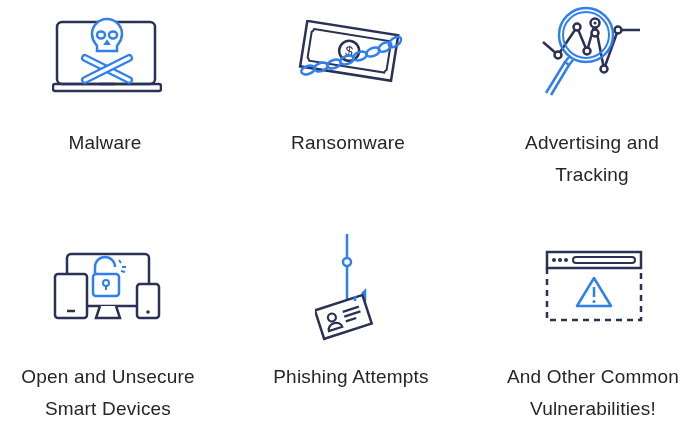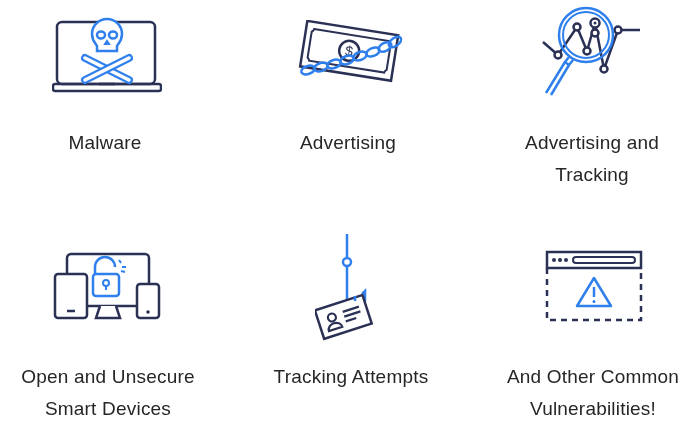--- a/index.html
+++ b/index.html
@@ -44,21 +44,21 @@
       <ellipse cx="26" cy="47" rx="7" ry="4" transform="rotate(-18 26 47)"></ellipse>
       <ellipse cx="39" cy="44" rx="7" ry="4" transform="rotate(-18 39 44)"></ellipse>
       <ellipse cx="52" cy="40" rx="7" ry="4" transform="rotate(-18 52 40)"></ellipse>
       <ellipse cx="65" cy="36" rx="7" ry="4" transform="rotate(-20 65 36)"></ellipse>
       <ellipse cx="78" cy="32" rx="7" ry="4" transform="rotate(-22 78 32)"></ellipse>
       <ellipse cx="90" cy="27" rx="7" ry="4" transform="rotate(-28 90 27)"></ellipse>
       <ellipse cx="100" cy="22" rx="7" ry="4" transform="rotate(-35 100 22)"></ellipse>
     </g>
   </svg>
 </div>
-<div class="label" style="left:228px;top:127px;">Advertising</div>
+<div class="label" style="left:228px;top:127px;">Ransomware</div>
 
 <div class="icon" style="left:540px;top:5px;">
   <svg width="115" height="95" viewBox="0 0 115 95">
     <polyline points="3,37 18,50 37,22 47,46 55,18 64,64 78,25 100,25" fill="none" stroke="#2a3154" stroke-width="2.5" stroke-linejoin="round"></polyline>
     <circle cx="18" cy="50" r="3.5" fill="#fff" stroke="#2a3154" stroke-width="2.5"></circle>
     <circle cx="37" cy="22" r="3.5" fill="#fff" stroke="#2a3154" stroke-width="2.5"></circle>
     <circle cx="47" cy="46" r="3.5" fill="#fff" stroke="#2a3154" stroke-width="2.5"></circle>
     <circle cx="55" cy="18" r="4.5" fill="#fff" stroke="#2a3154" stroke-width="2.5"></circle>
     <circle cx="55" cy="18" r="1.5" fill="#2a3154"></circle>
     <circle cx="55" cy="28" r="3.5" fill="#fff" stroke="#2a3154" stroke-width="2.5"></circle>
@@ -107,21 +107,21 @@
       <rect x="3" y="70" width="50" height="30" fill="#fff" stroke="#2a3154" stroke-width="2.5"></rect>
       <circle cx="17" cy="82" r="4" fill="none" stroke="#2a3154" stroke-width="2.2"></circle>
       <path d="M10 94 a7 6 0 0 1 14 0z" fill="none" stroke="#2a3154" stroke-width="2.2"></path>
       <line x1="29" y1="80" x2="46" y2="80" stroke="#2a3154" stroke-width="2.2"></line>
       <line x1="29" y1="85" x2="46" y2="85" stroke="#2a3154" stroke-width="2.2"></line>
       <line x1="29" y1="90" x2="40" y2="90" stroke="#2a3154" stroke-width="2.2"></line>
     </g>
     <path d="M40 64 v5" stroke="#2f80ed" stroke-width="2.5"></path>
   </svg>
 </div>
-<div class="label" style="left:231px;top:361px;">Tracking Attempts</div>
+<div class="label" style="left:231px;top:361px;">Phishing Attempts</div>
 
 <div class="icon" style="left:545px;top:250px;">
   <svg width="98" height="72" viewBox="0 0 98 72">
     <rect x="2" y="2" width="94" height="16" fill="none" stroke="#2a3154" stroke-width="2.5"></rect>
     <circle cx="9" cy="10" r="2" fill="#2a3154"></circle>
     <circle cx="15" cy="10" r="2" fill="#2a3154"></circle>
     <circle cx="21" cy="10" r="2" fill="#2a3154"></circle>
     <rect x="28" y="7" width="62" height="6" rx="3" fill="none" stroke="#2a3154" stroke-width="2"></rect>
     <path d="M2 18 V70 H96 V18" fill="none" stroke="#2a3154" stroke-width="2.5" stroke-dasharray="6 5"></path>
     <path d="M49 28 L66 56 H32 Z" fill="none" stroke="#2f80ed" stroke-width="2.5" stroke-linejoin="round"></path>

